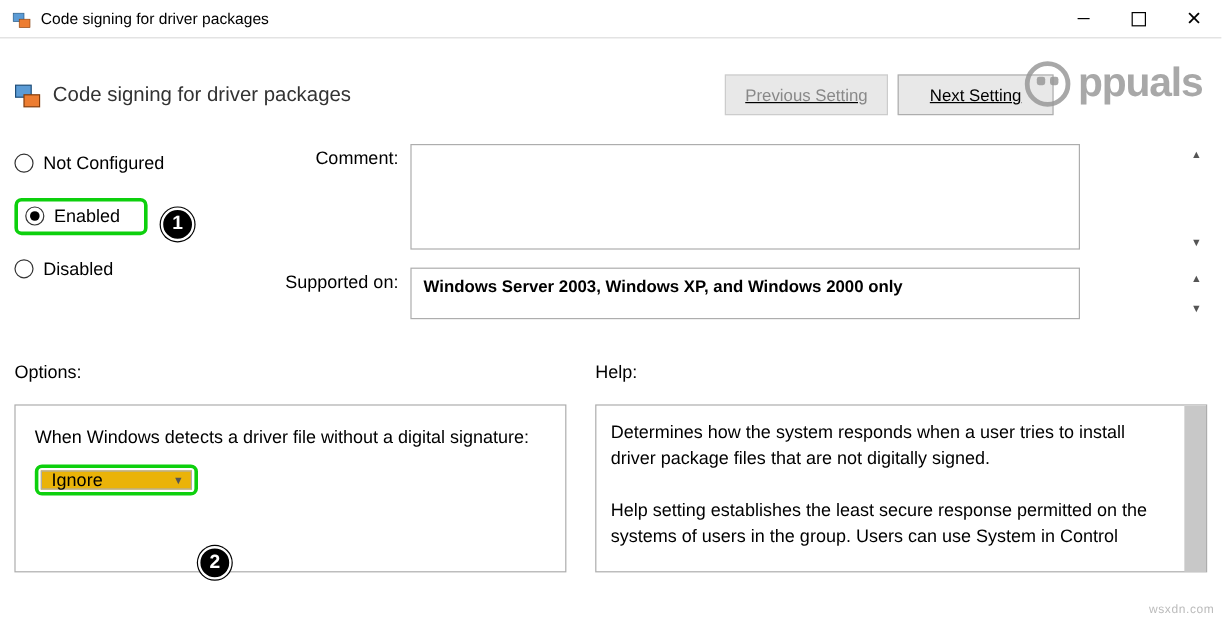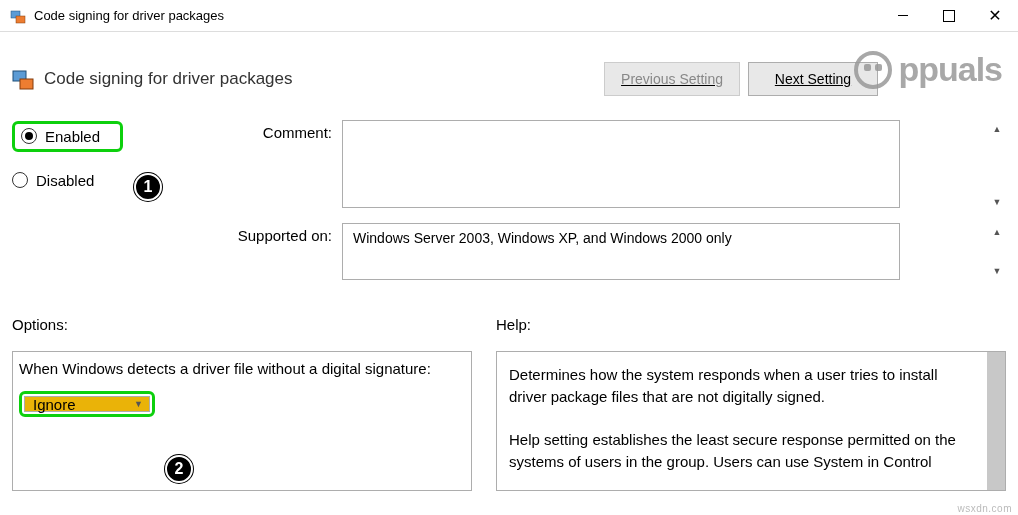--- a/index.html
+++ b/index.html
@@ -28,29 +28,29 @@
     .radio { width: 16px; height: 16px; border: 1px solid #333; border-radius: 50%; margin-right: 8px; display: flex; align-items: center; justify-content: center; background: #fff; }
     .radio.selected::after { content: ""; width: 8px; height: 8px; background: #000; border-radius: 50%; display: block; }
     .radio-highlight { border: 3px solid #0dd00d; border-radius: 6px; padding: 4px 20px 4px 6px; display: inline-flex; align-items: center; }
     
     .right-col { flex: 1; }
     .form-row { display: flex; margin-bottom: 12px; }
     .form-label { width: 130px; padding-top: 4px; text-align: right; padding-right: 10px; font-size: 15px; }
     .form-control-wrap { flex: 1; position: relative; }
     .textarea-box { width: 558px; border: 1px solid #adadad; background: #fff; padding: 6px 10px; font-size: 14px; font-family: inherit; resize: none; }
     .comment-box { height: 88px; }
-    .supported-box { height: 57px; }
+    .supported-box { height: 43px; font-weight: bold; }
     .scroll-arrow { position: absolute; right: 1px; width: 16px; height: 16px; display: flex; align-items: center; justify-content: center; color:#555; font-size: 9px; }
     .scroll-arrow.up { top: 1px; }
     .scroll-arrow.down { bottom: 1px; }
     
     .lower-section { display: flex; padding: 24px 12px 0 12px; gap: 20px; }
     .lower-col { flex: 1; }
     .lower-label { font-size: 15px; margin-bottom: 18px; }
-    .options-box { border: 1px solid #adadad; padding: 6px; height: 140px; width: 460px; }
+    .options-box { border: 1px solid #adadad; padding: 16px; height: 140px; width: 460px; }
     .options-text { font-size: 15px; line-height: 1.4; margin-bottom: 12px; }
     .dropdown-wrap { display: inline-flex; align-items: center; border: 3px solid #0dd00d; border-radius: 6px; padding: 2px; }
     .dropdown { width: 126px; height: 16px; border: 1px solid #adadad; background: #eab308; display: flex; align-items: center; justify-content: space-between; padding: 0 6px 0 8px; font-size: 15px; }
     .dropdown-arrow { font-size: 9px; color:#555; }
     .help-box { border: 1px solid #adadad; padding: 12px; height: 140px; width: 510px; position: relative; }
     .help-text { font-size: 15px; line-height: 1.45; padding-right: 14px; }
     .help-box .scroll-track { position: absolute; right: 0; top: 0; bottom: 0; width: 18px; background: #f0f0f0; }
     .help-box .scroll-thumb { position: absolute; right: 0; top: 0; width: 18px; height: 100%; background: #c8c8c8; }
     
     .badge { position: absolute; width: 28px; height: 28px; background: #000; color: #fff; border-radius: 50%; display: flex; align-items: center; justify-content: center; font-weight: bold; font-size: 16px; border: 2px solid #fff; box-shadow: 0 0 0 1px #000; }
@@ -93,20 +93,24 @@
   </div>
   <span class="header-text">Code signing for driver packages</span>
   <div class="nav-buttons">
     <button class="nav-btn disabled">Previous Setting</button>
     <button class="nav-btn enabled">Next Setting</button>
   </div>
 </div>
 
 <div class="content">
   <div class="left-col">
+    <div class="radio-row">
+      <div class="radio"></div>
+      <span>Not Configured</span>
+    </div>
     <div class="radio-row">
       <span class="radio-highlight">
         <div class="radio selected"></div>
         <span>Enabled</span>
       </span>
     </div>
     <div class="radio-row">
       <div class="radio"></div>
       <span>Disabled</span>
     </div>

